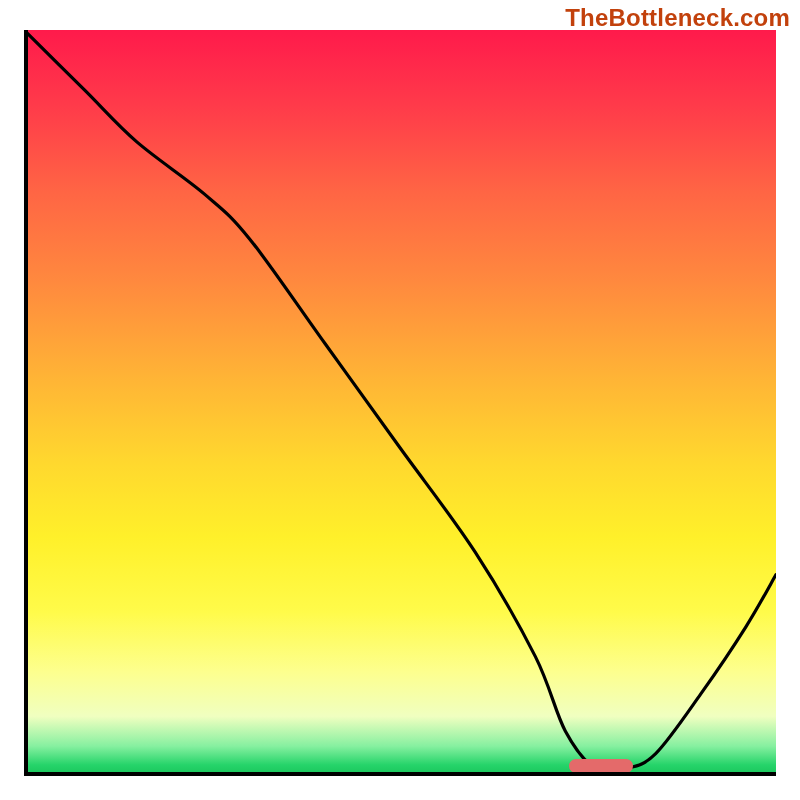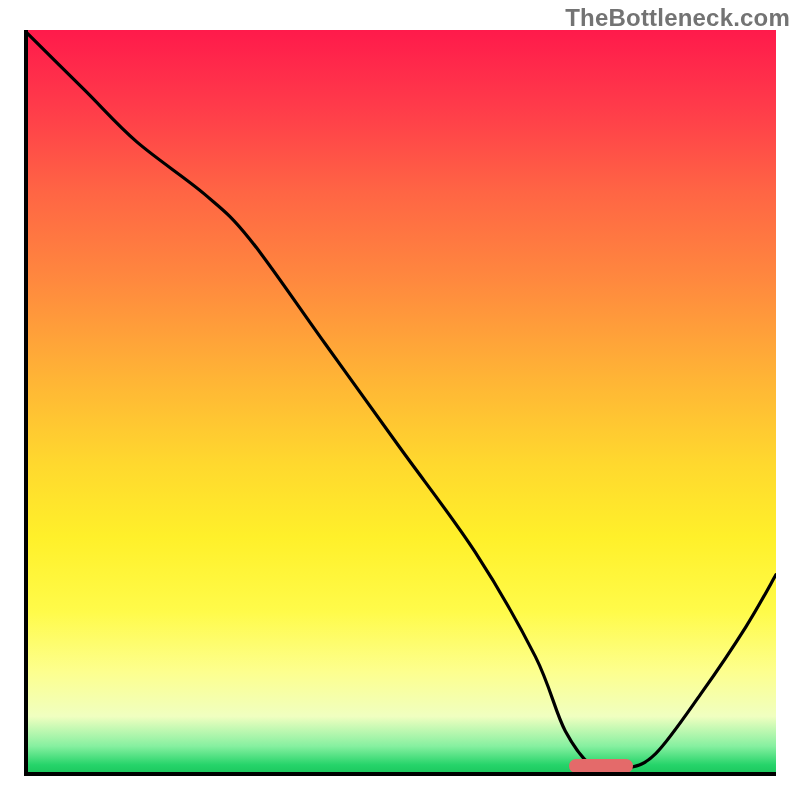--- a/index.html
+++ b/index.html
@@ -14,21 +14,21 @@
     position: relative;
     width: 800px;
     height: 800px;
   }
   .watermark {
     position: absolute;
     top: 4px;
     right: 10px;
     font-size: 24px;
     font-weight: bold;
-    color: #737373;
+    color: #c2410c;
     letter-spacing: 0.2px;
   }
   .plot-area {
     position: absolute;
     left: 24px;
     top: 30px;
     width: 752px;
     height: 746px;
     box-sizing: border-box;
     overflow: hidden;

